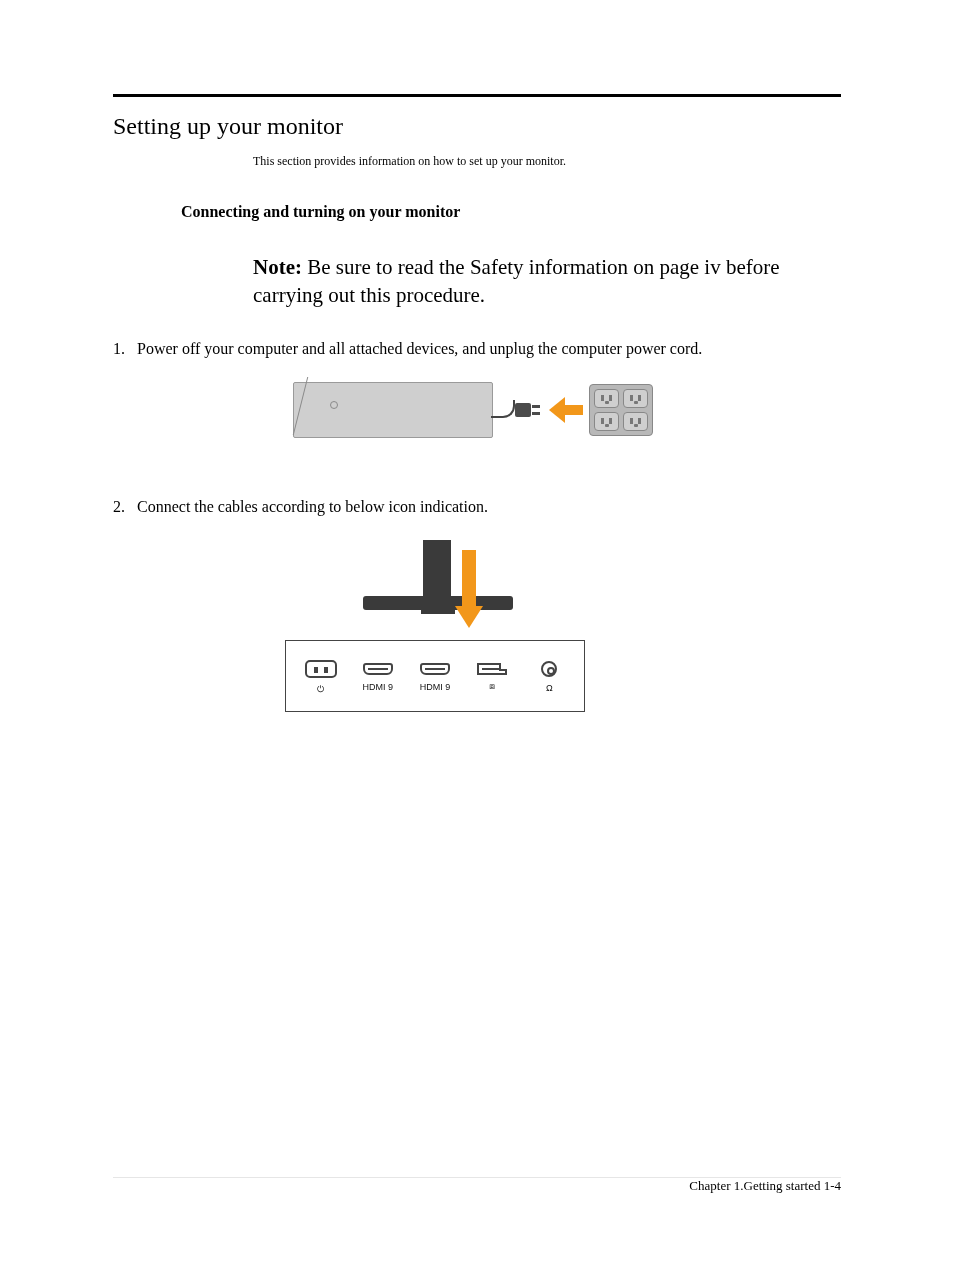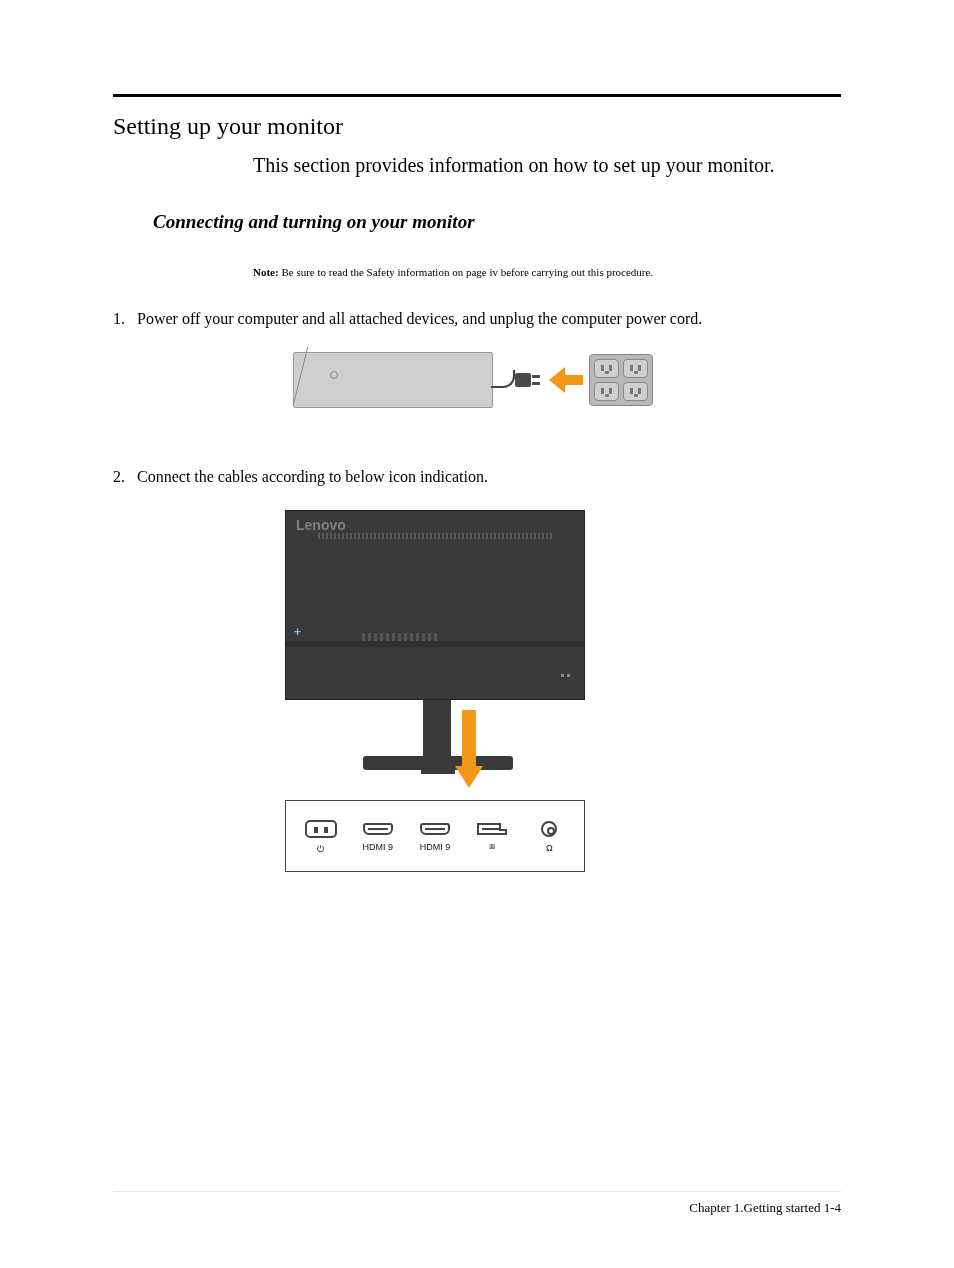--- a/index.html
+++ b/index.html
@@ -7,35 +7,35 @@
     font-family: "Times New Roman", Times, serif;
     background: #fff;
     color: #000;
     width: 954px;
     height: 1268px;
     position: relative;
     padding: 94px 113px 0 113px;
   }
   .top-rule { border-top: 3px solid #000; margin-bottom: 16px; }
   .h1 { font-size: 24px; font-weight: normal; margin-bottom: 14px; }
-  .intro { font-size: 20px; margin-left: 140px; margin-bottom: 34px; }
-  .h2 { font-size: 19px; font-weight: bold; margin-left: 40px; margin-bottom: 32px; font-style: italic; }
-  .note-block { margin-left: 140px; font-size: 11px; line-height: 1.35; margin-bottom: 30px; max-width: 540px; }
+  .intro { font-size: 12px; margin-left: 140px; margin-bottom: 34px; }
+  .h2 { font-size: 16px; font-weight: bold; margin-left: 68px; margin-bottom: 32px; }
+  .note-block { margin-left: 140px; font-size: 21px; line-height: 1.35; margin-bottom: 30px; max-width: 540px; }
   .note-block .bold { font-weight: bold; }
   .step { font-size: 16px; margin-bottom: 24px; max-width: 620px; }
   .step .num { display: inline-block; width: 20px; }
   .fig1-wrap { margin-left: 180px; margin-bottom: 60px; }
   .fig2-wrap { margin-left: 172px; margin-bottom: 4px; }
   .footer {
     position: absolute;
-    bottom: 52px;
+    bottom: 74px;
     right: 113px;
     left: 113px;
     border-top: 1px solid #e6e6e6;
-    padding-top: 8px;
+    padding-top: 0;
     text-align: right;
     font-size: 13px;
     color: #000;
   }
   
   .fig1 { display: flex; align-items: center; gap: 0; }
   .computer {
     width: 200px; height: 56px;
     background: #cfcfcf;
     border: 1px solid #9a9a9a;
@@ -200,31 +200,20 @@
   </div>
 </div>
 
 <p class="step">
   <span class="num">2.</span>
   <span>Connect the cables according to below icon indication.</span>
 </p>
 
 <div class="fig2-wrap">
   <div class="fig2">
-    <div class="monitor-box">
-      <div class="brand">Lenovo</div>
-      <div class="vents"></div>
-      <div class="panel-mid"></div>
-      <div class="label-plate"></div>
-      <div class="plus">+</div>
-      <div class="joy">
-          <span></span>
-          <span></span>
-        </div>
-    </div>
     <div class="stand-area">
       <div class="neck"></div>
       <div class="base"></div>
       <div class="arrow-down">
         <div class="shaft2"></div>
           <div class="head2"></div>
       </div>
     </div>
     <div class="port-panel">
       <div class="port">

